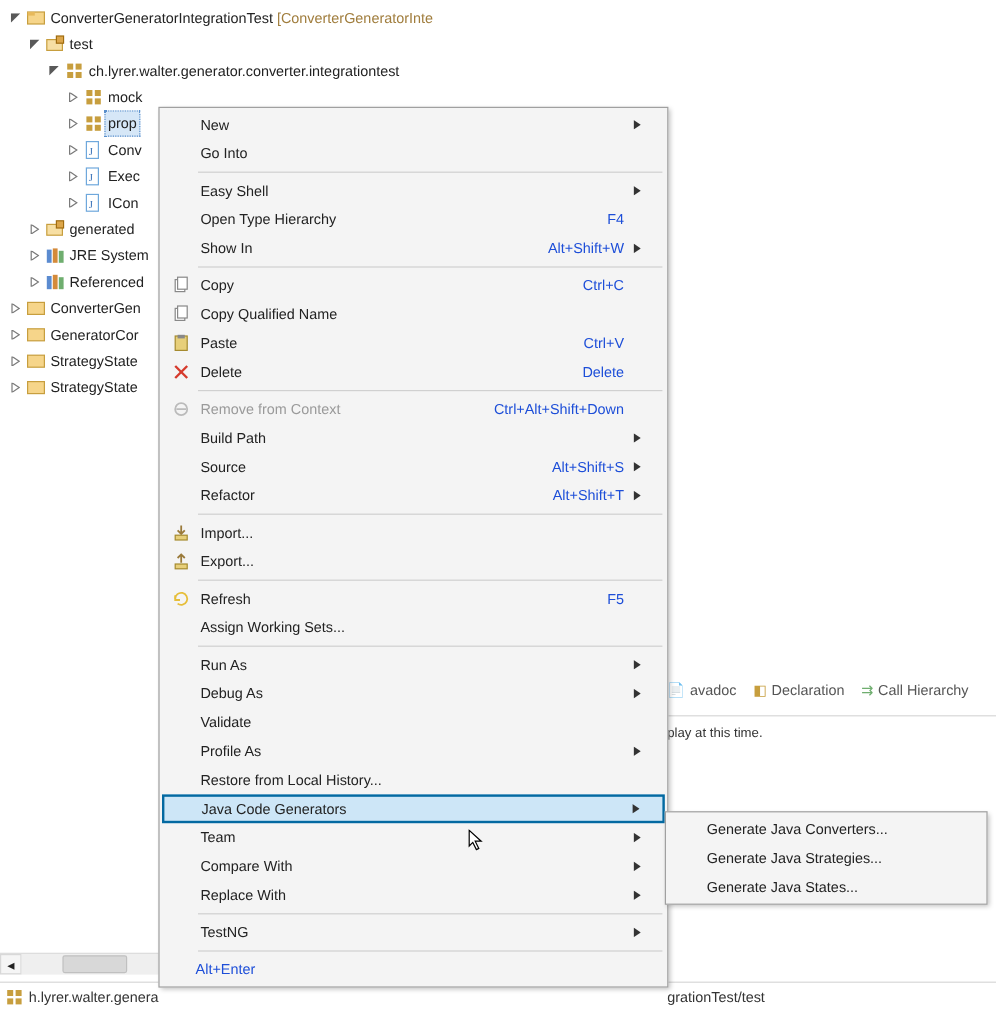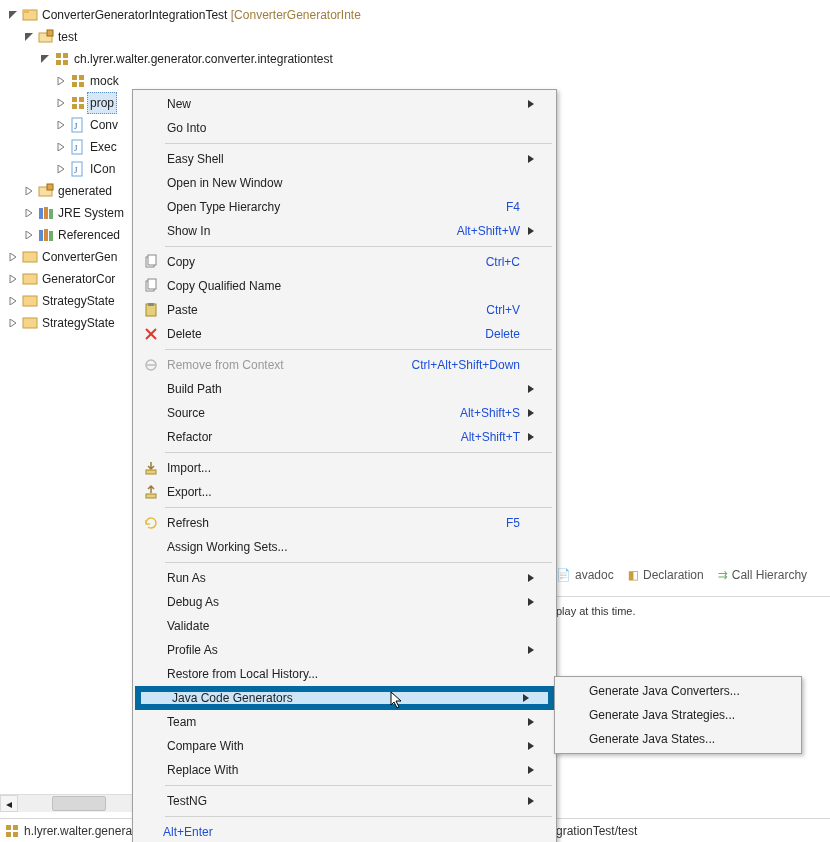--- a/index.html
+++ b/index.html
@@ -82,40 +82,40 @@
     border:1px solid #a0a0a0;
     box-shadow:2px 2px 4px rgba(0,0,0,0.25);
     padding:2px 2px;
   }
   .menu-row {
     display:flex; align-items:center;
     height:24px;
     padding:0 18px 0 4px;
     position:relative;
   }
-  .menu-row.hover { background:#cde6f7; border:6px solid #0369a1; height:24px; padding:0 17px 0 3px;}
+  .menu-row.hover { background:#cde6f7; border:2px solid #0369a1; height:24px; padding:0 17px 0 3px;}
   .menu-icon-col {
     width:24px; display:flex; align-items:center; justify-content:center;
     flex-shrink:0;
   }
   .menu-label { flex:1; padding-left:4px; }
   .menu-shortcut { color:#1d4ed8; padding-right:6px; }
   .menu-sub-ind {
     width:10px; display:flex; align-items:center; justify-content:center;
   }
   .menu-sub-ind svg{ width:6px; height:8px; }
   .menu-sep {
     height:1px; background:#d0d0d0;
     margin:3px 2px 3px 30px;
   }
   .menu-row.disabled { color:#9a9a9a; }
   .submenu {
     position:absolute;
     left:554px; top:676px;
-    width:248px;
+    width:269px;
     background:#f4f4f4;
     border:1px solid #a0a0a0;
     box-shadow:2px 2px 4px rgba(0,0,0,0.25);
     padding:2px 2px;
   }
   .bottom-tabs {
     position:absolute;
     left:556px; top:568px;
     display:flex; align-items:center; gap:14px;
     font-size:12px; color:#555;
@@ -430,25 +430,20 @@
       <span class="menu-icon-col"></span>
       <span class="menu-label">Easy Shell</span>
       <span class="menu-sub-ind">
         <svg viewBox="0 0 6 8">
           <path d="M0 0 L6 4 L0 8 Z" fill="#333"></path>
         </svg>
       </span>
     </div>
     <div class="menu-row">
       <span class="menu-icon-col"></span>
-      <span class="menu-label">Open in New Window</span>
-      <span class="menu-sub-ind"></span>
-    </div>
-    <div class="menu-row">
-      <span class="menu-icon-col"></span>
       <span class="menu-label">Open Type Hierarchy</span>
       <span class="menu-shortcut">F4</span>
       <span class="menu-sub-ind"></span>
     </div>
     <div class="menu-row">
       <span class="menu-icon-col"></span>
       <span class="menu-label">Show In</span>
       <span class="menu-shortcut">Alt+Shift+W</span>
       <span class="menu-sub-ind">
         <svg viewBox="0 0 6 8">

